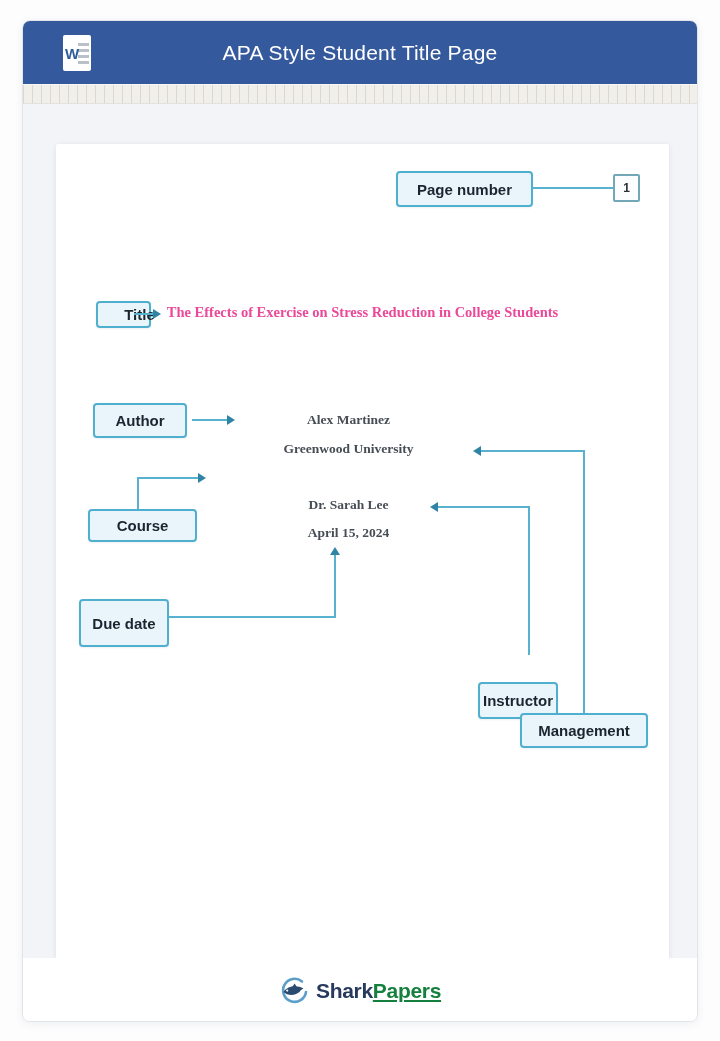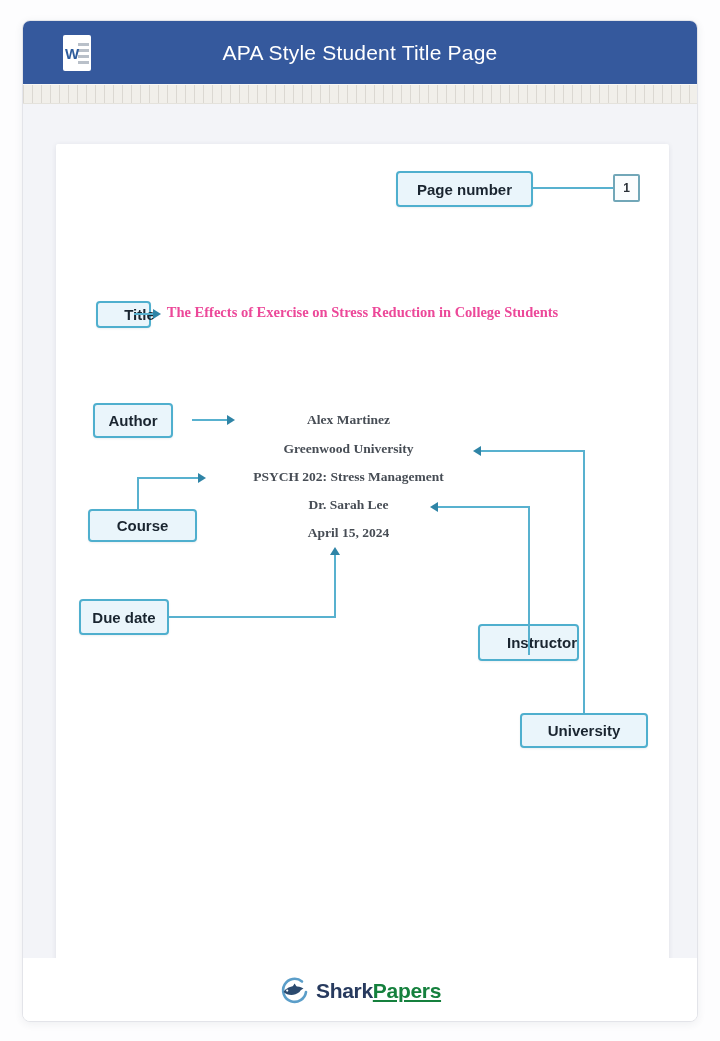--- a/index.html
+++ b/index.html
@@ -87,55 +87,54 @@
         </div>
 
         <div class="callout" style="left:40px; top:157px; width:55px; height:27px;padding-left:32px;">
           <span>Title</span>
         </div>
         <div class="line" style="left:78px; top:169px; width:20px; height:2px;"></div>
         <div class="ah ah-right" style="left:97px; top:165px;"></div>
 
         <div class="apa-title">The Effects of Exercise on Stress Reduction in College Students</div>
 
-        <div class="callout" style="left:37px; top:259px; width:80px; height:35px;">
+        <div class="callout" style="left:37px; top:259px; width:94px; height:35px;">
           <span>Author</span>
         </div>
         <div class="line" style="left:136px; top:275px; width:36px; height:2px;"></div>
         <div class="ah ah-right" style="left:171px; top:271px;"></div>
 
         <div class="apa-line" style="top:268px;">Alex Martinez</div>
         <div class="apa-line" style="top:297px;">Greenwood University</div>
-        <div class="apa-line" style="top:325px;">PSYCH 202: Stress Management</div>
         <div class="apa-line" style="top:353px;">Dr. Sarah Lee</div>
         <div class="apa-line" style="top:381px;">April 15, 2024</div>
 
         <div class="callout" style="left:32px; top:365px; width:109px; height:33px;">
           <span>Course</span>
         </div>
         <div class="line" style="left:81px; top:333px; width:2px; height:32px;"></div>
         <div class="line" style="left:81px; top:333px; width:62px; height:2px;"></div>
         <div class="ah ah-right" style="left:142px; top:329px;"></div>
 
-        <div class="callout" style="left:23px; top:455px; width:90px; height:36px;">
+        <div class="callout" style="left:23px; top:455px; width:90px; height:48px;">
           <span>Due date</span>
         </div>
         <div class="line" style="left:113px; top:472px; width:167px; height:2px;"></div>
         <div class="line" style="left:278px; top:411px; width:2px; height:63px;"></div>
         <div class="ah ah-up" style="left:274px; top:403px;"></div>
 
-        <div class="callout" style="left:422px; top:480px; width:101px; height:37px;justify-content:flex-end;">
+        <div class="callout" style="left:422px; top:538px; width:80px; height:37px;">
           <span>Instructor</span>
         </div>
         <div class="line" style="left:472px; top:362px; width:2px; height:149px;"></div>
         <div class="line" style="left:382px; top:362px; width:92px; height:2px;"></div>
         <div class="ah ah-left" style="left:374px; top:358px;"></div>
 
         <div class="callout" style="left:464px; top:569px; width:128px; height:35px;">
-          <span>University</span>
+          <span>Management</span>
         </div>
         <div class="line" style="left:527px; top:306px; width:2px; height:263px;"></div>
         <div class="line" style="left:425px; top:306px; width:104px; height:2px;"></div>
         <div class="ah ah-left" style="left:417px; top:302px;"></div>
 
       </div>
     </div>
 
     <div class="ftr">
       <span style="width:30px;height:30px;display:inline-block;">

